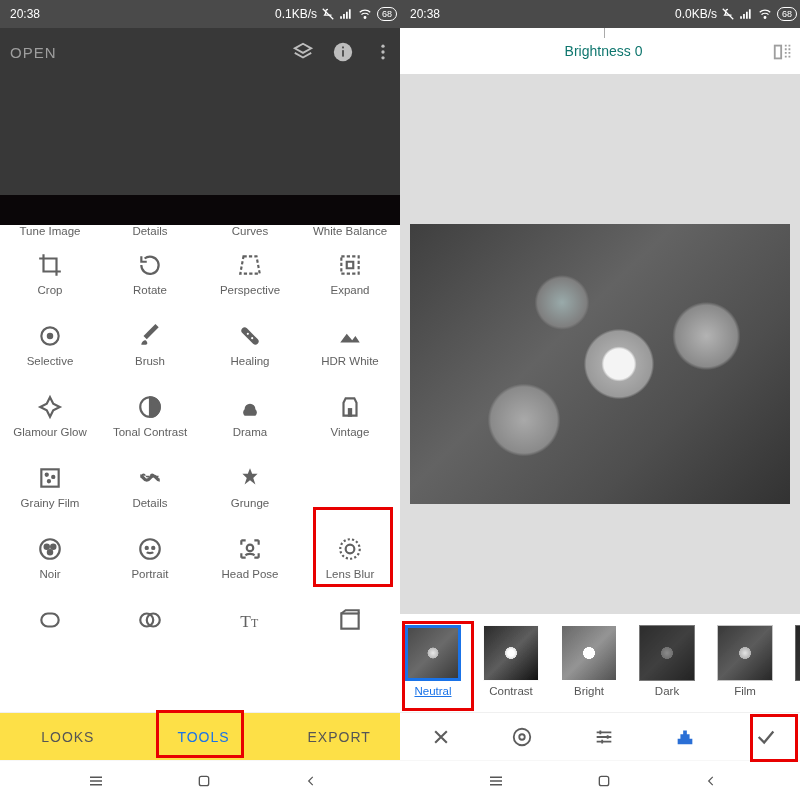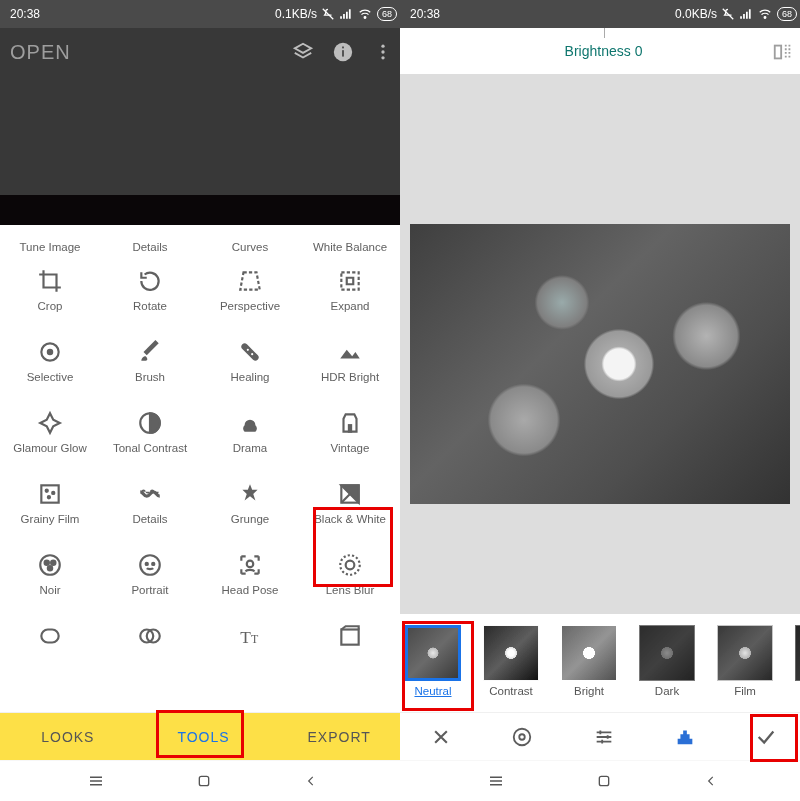--- a/index.html
+++ b/index.html
@@ -47,21 +47,21 @@
     border: 1px solid #fff; border-radius: 7px; padding: 0 4px; font-size: 9px; height: 12px; margin-left: 4px;
   }
 
   
   .left-top {
     height: 48px;
     display: flex;
     align-items: center;
     padding: 0 10px;
     color: #9e9e9e;
-    font-size: 20px;
+    font-size: 15px;
     letter-spacing: 1px;
   }
   .left-top .spacer { flex: 1; }
   .left-top .tbtn { width: 28px; height: 28px; margin-left: 12px; display:flex; align-items:center; justify-content:center; color:#9e9e9e; }
 
   
   #left-dim {
     position: absolute;
     left: 0; top: 0;
     width: 400px; height: 225px;
@@ -105,21 +105,21 @@
     width: 30px; height: 30px;
     display: flex; align-items: center; justify-content: center;
     margin-bottom: 4px;
   }
   .tool .tlabel {
     font-size: 11.5px;
     line-height: 13px;
     color: #616161;
     min-height: 26px;
   }
-  .row4.first .tool { padding-top: 16px; }
+  .row4.first .tool { padding-top: 0; }
   .row4.first .tlabel { min-height: 14px; }
 
   .redbox {
     position: absolute;
     border: 3px solid #e80000;
     z-index: 100;
     pointer-events: none;
   }
 
   
@@ -390,21 +390,21 @@
               </svg>
             </div>
         <div class="tlabel">Healing</div>
           </div>
       <div class="tool">
         <div class="ticon">
               <svg width="28" height="26" viewBox="0 0 24 24" fill="#616161">
                 <path d="M3 18 L9 10 L14 16 L17 12 L21 18 Z"></path>
               </svg>
             </div>
-        <div class="tlabel">HDR Bright</div>
+        <div class="tlabel">HDR White</div>
           </div>
     </div>
 
     <div class="row4">
       <div class="tool">
         <div class="ticon">
               <svg width="26" height="26" viewBox="0 0 24 24" fill="none" stroke="#616161" stroke-width="2">
                 <path d="M12 3 L15 9 L21 12 L15 15 L12 21 L9 15 L3 12 L9 9 Z"></path>
               </svg>
             </div>
@@ -459,30 +459,20 @@
             </div>
         <div class="tlabel">Details</div>
           </div>
       <div class="tool">
         <div class="ticon">
               <svg width="26" height="26" viewBox="0 0 24 24" fill="#616161">
                 <path d="M12 3 L14 8 L19 8 L15 12 L17 18 L12 14 L7 18 L9 12 L5 8 L10 8 Z"></path>
               </svg>
             </div>
         <div class="tlabel">Grunge</div>
-          </div>
-      <div class="tool">
-        <div class="ticon">
-              <svg width="26" height="26" viewBox="0 0 24 24" fill="none" stroke="#616161" stroke-width="2">
-                <rect x="4" y="4" width="16" height="16"></rect>
-                <path d="M4 20 L20 4"></path>
-                <path d="M4 4 L20 4 L20 20 Z" fill="#616161"></path>
-              </svg>
-            </div>
-        <div class="tlabel">Black &amp; White</div>
           </div>
     </div>
 
     <div class="row4">
       <div class="tool">
         <div class="ticon">
               <svg width="26" height="26" viewBox="0 0 24 24" fill="none" stroke="#616161" stroke-width="2">
                 <circle cx="12" cy="12" r="9"></circle>
                 <circle cx="9" cy="10" r="2" fill="#616161"></circle>
                 <circle cx="15" cy="10" r="2" fill="#616161"></circle>

